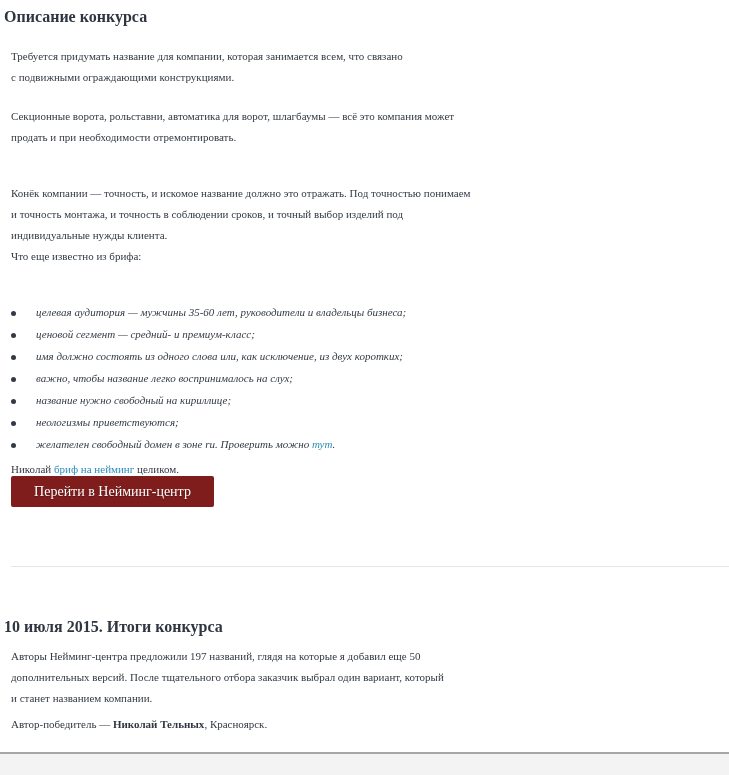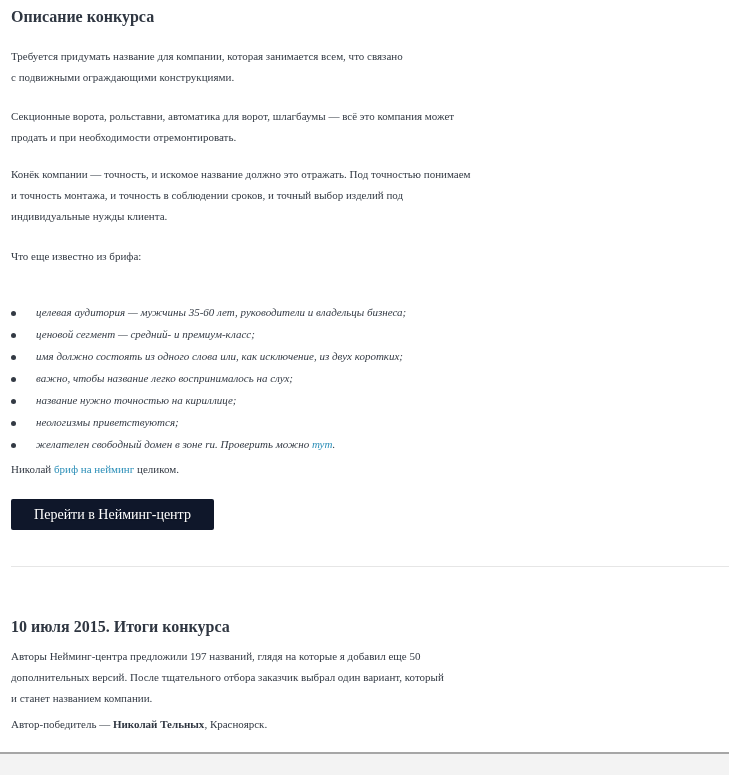--- a/index.html
+++ b/index.html
@@ -9,33 +9,33 @@
     font-family: "DejaVu Serif", "Liberation Serif", serif;
     color: #333a44;
   }
   .content {
     position: absolute; left: 0; top: 0; width: 729px; height: 752px;
     padding: 0 0 0 11px; box-sizing: border-box;
   }
   h2 {
     font-family: "Liberation Serif", serif;
     font-size: 16px; font-weight: bold; margin: 0; color: #2f3641;
-    position: absolute; left: 11px;
+    position: absolute; left: 4px;
   }
   p, ul { font-family: "Liberation Serif", serif; font-size: 11px; line-height: 21px; margin: 0; position: absolute; left: 11px; width: 715px; }
   ul { list-style: none; padding: 0; }
   ul li { position: relative; padding-left: 25px; height: 22px; white-space: nowrap; }
   ul li::before {
     content: ""; position: absolute; left: 24px; margin-left: -24px; left: 23px;
   }
   .bullet { position: absolute; left: 23px; top: 9px; width: 5px; height: 5px; border-radius: 50%; background: #333a44; margin-left: -24px; left: 23px; }
   a { color: #2c8fb8; text-decoration: none; }
   .btn {
-    position: absolute; left: 11px; top: 499px; width: 203px; height: 31px;
-    background: #0f172a; border-radius: 2px; color: #ffffff;
+    position: absolute; left: 11px; top: 476px; width: 203px; height: 31px;
+    background: #7f1d1d; border-radius: 2px; color: #ffffff;
     font-family: "Liberation Serif", serif; font-size: 14px;
     display: flex; align-items: center; justify-content: center;
     text-shadow: 0 1px 1px rgba(0,0,0,0.35);
     cursor: pointer;
   }
   .divider { position: absolute; left: 11px; top: 566px; width: 718px; height: 1px; background: #e6e6e6; }
   .footer-area { position: absolute; left: 0; top: 752px; width: 729px; height: 23px; background: #f3f3f3; border-top: 2px solid #a6a6a6; box-sizing: border-box; }
   b.strong { font-weight: bold; color: #2f3641; }
 </style>
 </head>
@@ -47,34 +47,34 @@
   <p style="top:46px;">
     <span>Требуется придумать название для компании, которая занимается всем, что связано</span><br>
     <span>с подвижными ограждающими конструкциями.</span>
   </p>
 
   <p style="top:106px;">
     <span>Секционные ворота, рольставни, автоматика для ворот, шлагбаумы — всё это компания может</span><br>
     <span>продать и при необходимости отремонтировать.</span>
   </p>
 
-  <p style="top:164px;">
+  <p style="top:183px;">
     <span>Конёк компании — точность, и искомое название должно это отражать. Под точностью понимаем</span><br>
     <span>и точность монтажа, и точность в соблюдении сроков, и точный выбор изделий под</span><br>
     <span>индивидуальные нужды клиента.</span>
   </p>
 
   <p style="top:246px;">Что еще известно из брифа:</p>
 
   <ul style="top:302px;font-style:italic;">
     <li><span class="bullet" style="left:24px;"></span><span>целевая аудитория — мужчины 35-60 лет, руководители и владельцы бизнеса;</span></li>
     <li><span class="bullet" style="left:24px;"></span><span>ценовой сегмент — средний- и премиум-класс;</span></li>
     <li><span class="bullet" style="left:24px;"></span><span>имя должно состоять из одного слова или, как исключение, из двух коротких;</span></li>
     <li><span class="bullet" style="left:24px;"></span><span>важно, чтобы название легко воспринималось на слух;</span></li>
-    <li><span class="bullet" style="left:24px;"></span><span>название нужно точностью на кириллице;</span></li>
+    <li><span class="bullet" style="left:24px;"></span><span>название нужно свободный на кириллице;</span></li>
     <li><span class="bullet" style="left:24px;"></span><span>неологизмы приветствуются;</span></li>
     <li><span class="bullet" style="left:24px;"></span><span>желателен свободный домен в зоне ru. Проверить можно </span><a href="#">тут</a><span>.</span></li>
   </ul>
 
   <p style="top:459px;">
     <span>Николай </span><a href="#">бриф на нейминг</a><span> целиком.</span>
   </p>
 </div>
 
 <div class="btn">Перейти в Нейминг-центр</div>

